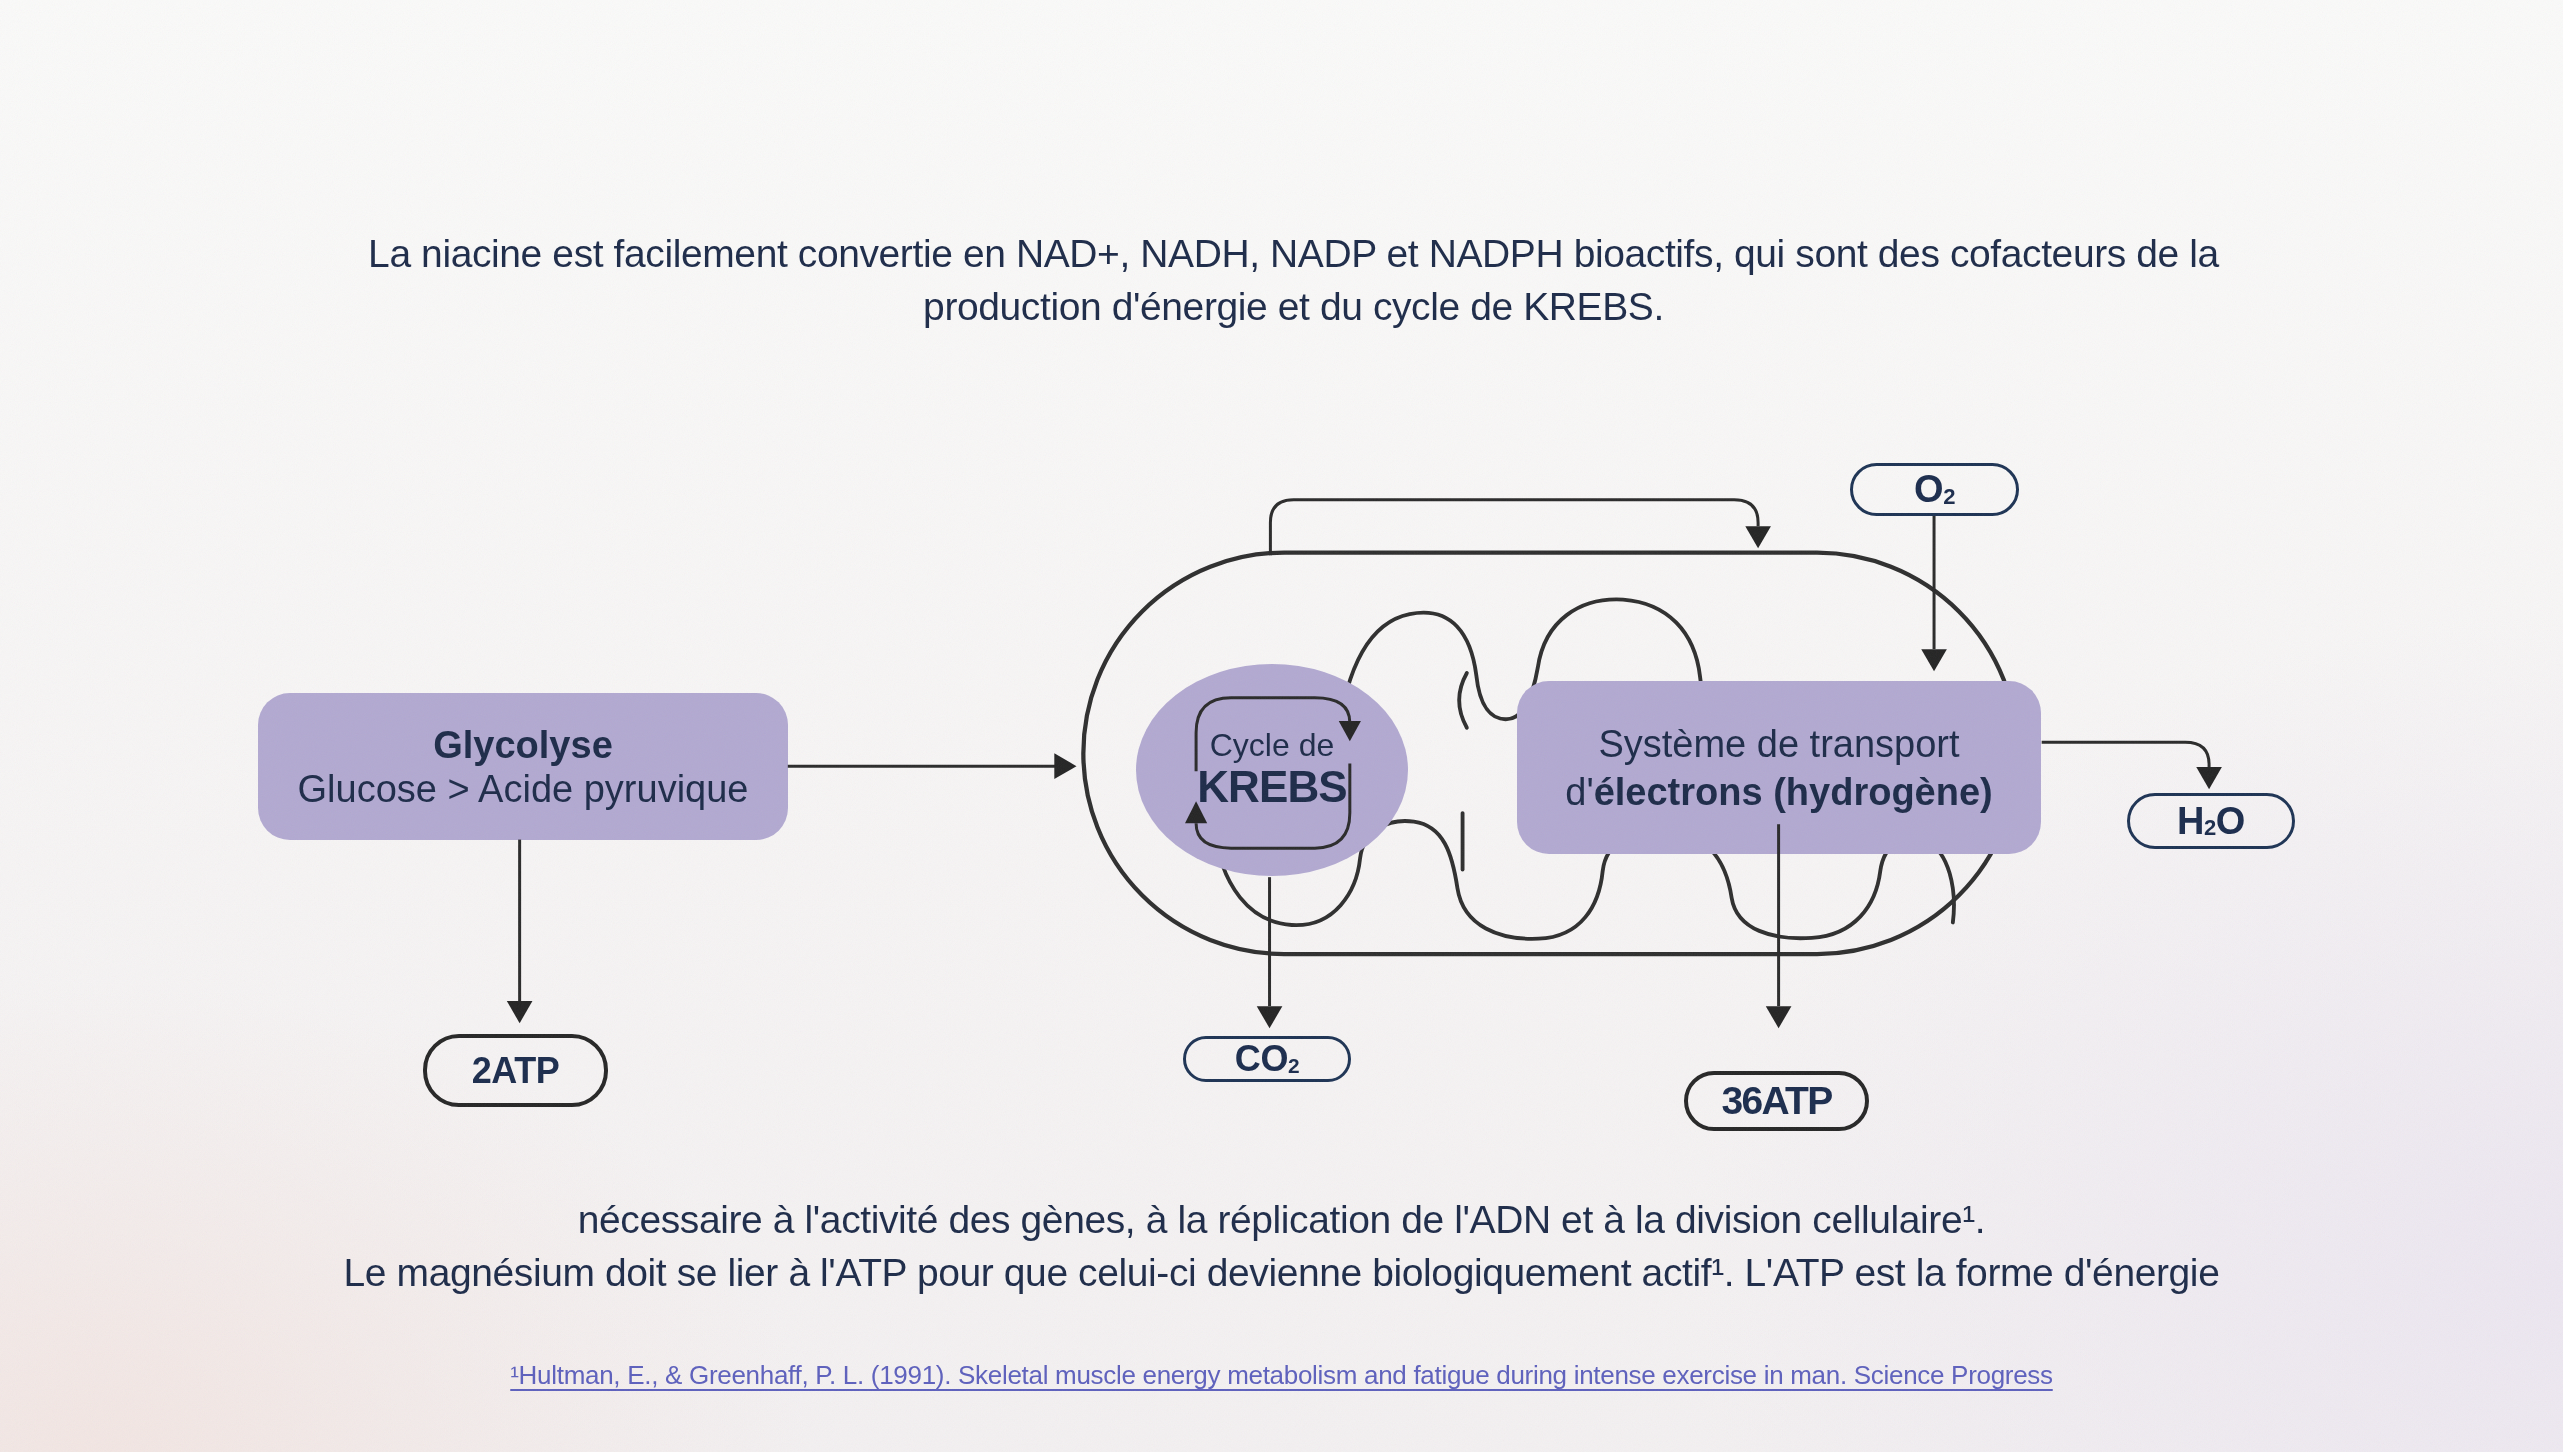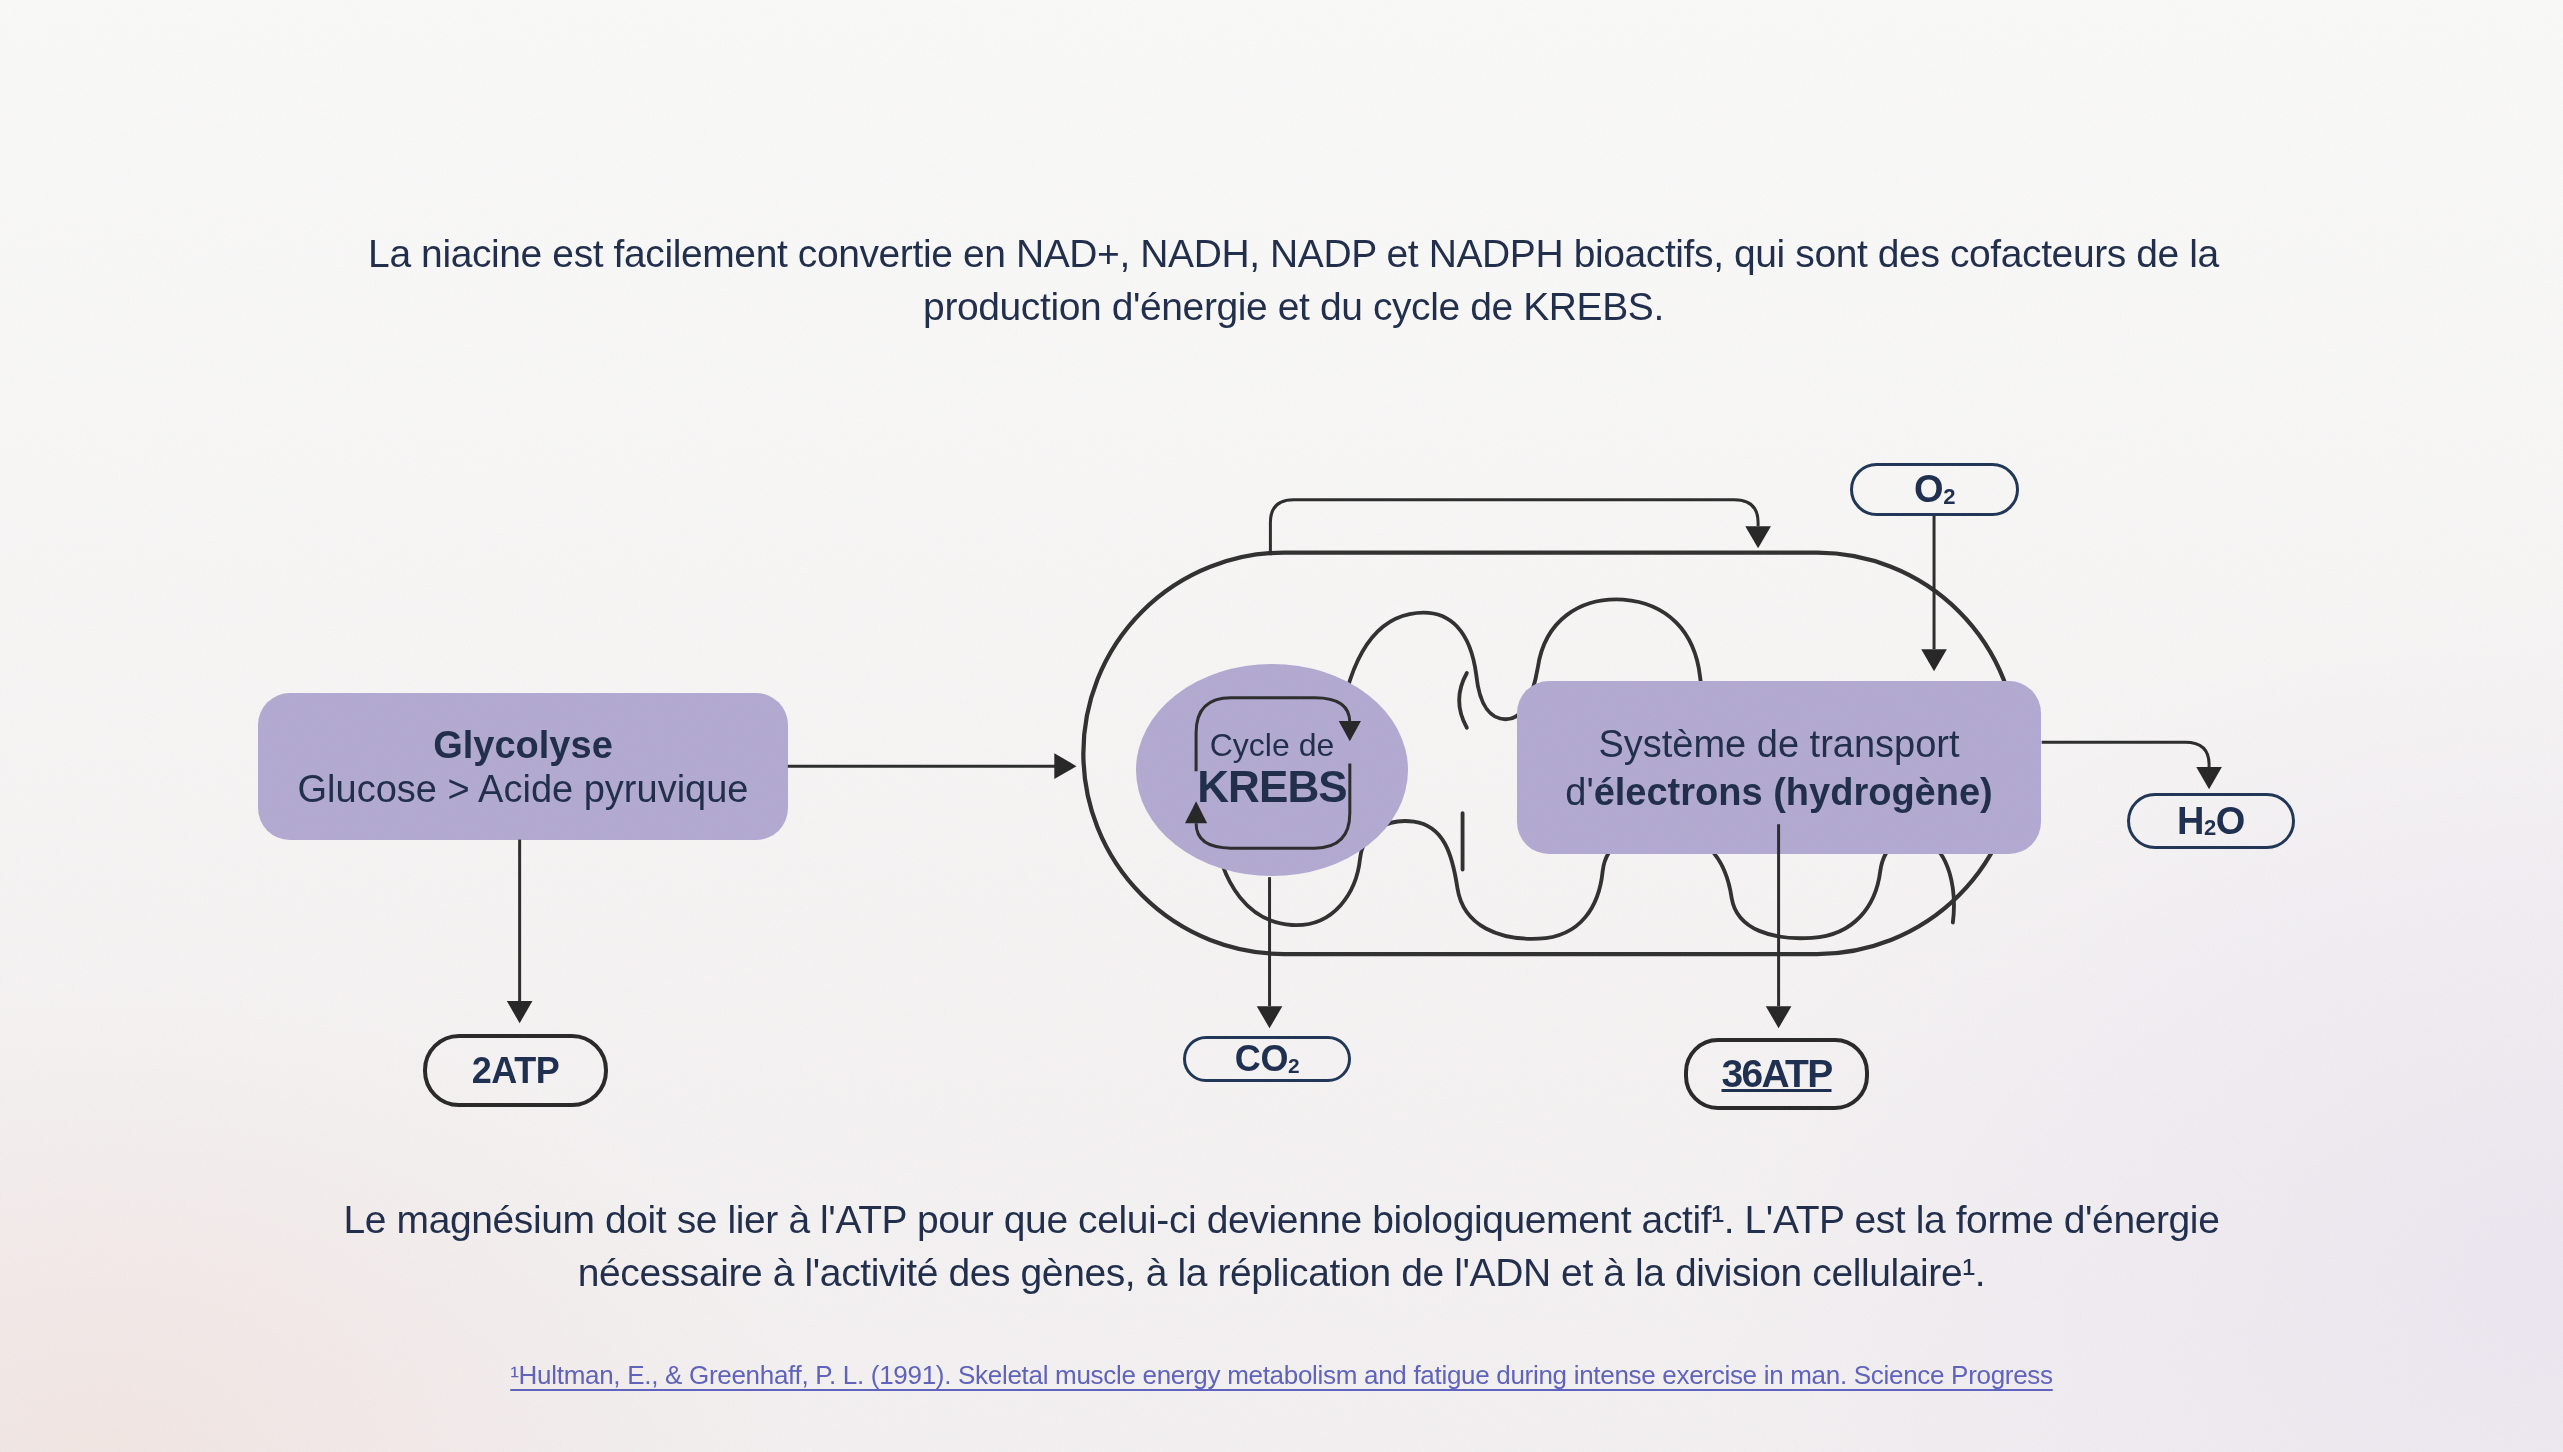--- a/index.html
+++ b/index.html
@@ -32,21 +32,21 @@
   .krebs-text{left:1136px;top:664px;width:272px;height:212px;display:flex;flex-direction:column;align-items:center;justify-content:center;z-index:4;line-height:1.1;}
   .krebs-text .l1{font-size:32px;}
   .krebs-text .l2{font-size:44px;font-weight:bold;letter-spacing:-0.9px;}
   
   .pill{display:flex;align-items:center;justify-content:center;font-weight:bold;color:#1b2c4d;z-index:4;letter-spacing:-0.4px;box-sizing:border-box;background:transparent;}
   .pill .sub{font-size:.58em;position:relative;top:.32em;}
   .pill-o2{left:1850px;top:463px;width:169px;height:53px;border:3.4px solid #1d3354;border-radius:29px;font-size:38px;}
   .pill-h2o{left:2127px;top:793px;width:168px;height:56px;border:3.4px solid #1d3354;border-radius:31px;font-size:38px;}
   .pill-co2{left:1183px;top:1036px;width:168px;height:46px;border:3px solid #1d3354;border-radius:29px;font-size:36px;}
   .pill-2atp{left:423px;top:1034px;width:185px;height:73px;border:4.3px solid #262626;border-radius:36px;font-size:36px;}
-  .pill-36atp{left:1684px;top:1038px;width:185px;height:72px;border:4.3px solid #262626;border-radius:34px;font-size:39px;letter-spacing:-1.7px;text-decoration:underline;}
+  .pill-36atp{left:1684px;top:1071px;width:185px;height:60px;border:4.3px solid #262626;border-radius:34px;font-size:39px;letter-spacing:-1.7px;}
   
   .footnote{left:0;top:1360px;width:2563px;text-align:center;font-size:26px;letter-spacing:-0.3px;}
   .footnote a{color:#5d60bd;text-decoration:underline;text-underline-offset:5.1px;cursor:pointer;}
   svg.layer{position:absolute;left:0;top:0;z-index:1;}
   svg.layer.top{z-index:3;}
 </style>
 </head>
 <body>
 
 <div id="canvas">
@@ -116,22 +116,22 @@
       <span>O</span>
   </div>
   <div class="abs pill pill-co2">
     <span>CO</span>
       <span class="sub">2</span>
   </div>
   <div class="abs pill pill-2atp">2ATP</div>
   <div class="abs pill pill-36atp">36ATP</div>
 
   <div class="abs para outro">
+    <div>nécessaire à l'activité des gènes, à la réplication de l'ADN et à la division cellulaire¹.</div>
     <div>Le magnésium doit se lier à l'ATP pour que celui-ci devienne biologiquement actif¹. L'ATP est la forme d'énergie</div>
-    <div>nécessaire à l'activité des gènes, à la réplication de l'ADN et à la division cellulaire¹.</div>
   </div>
 
   <div class="abs footnote">
     <a>¹Hultman, E., &amp; Greenhaff, P. L. (1991). Skeletal muscle energy metabolism and fatigue during intense exercise in man. Science Progress</a>
   </div>
 
   <svg class="grain" width="2563" height="1452" viewBox="0 0 3000 1700">
     <filter id="noiseF">
         <feTurbulence type="fractalNoise" baseFrequency="0.9" numOctaves="2" stitchTiles="stitch"></feTurbulence>
       </filter>

